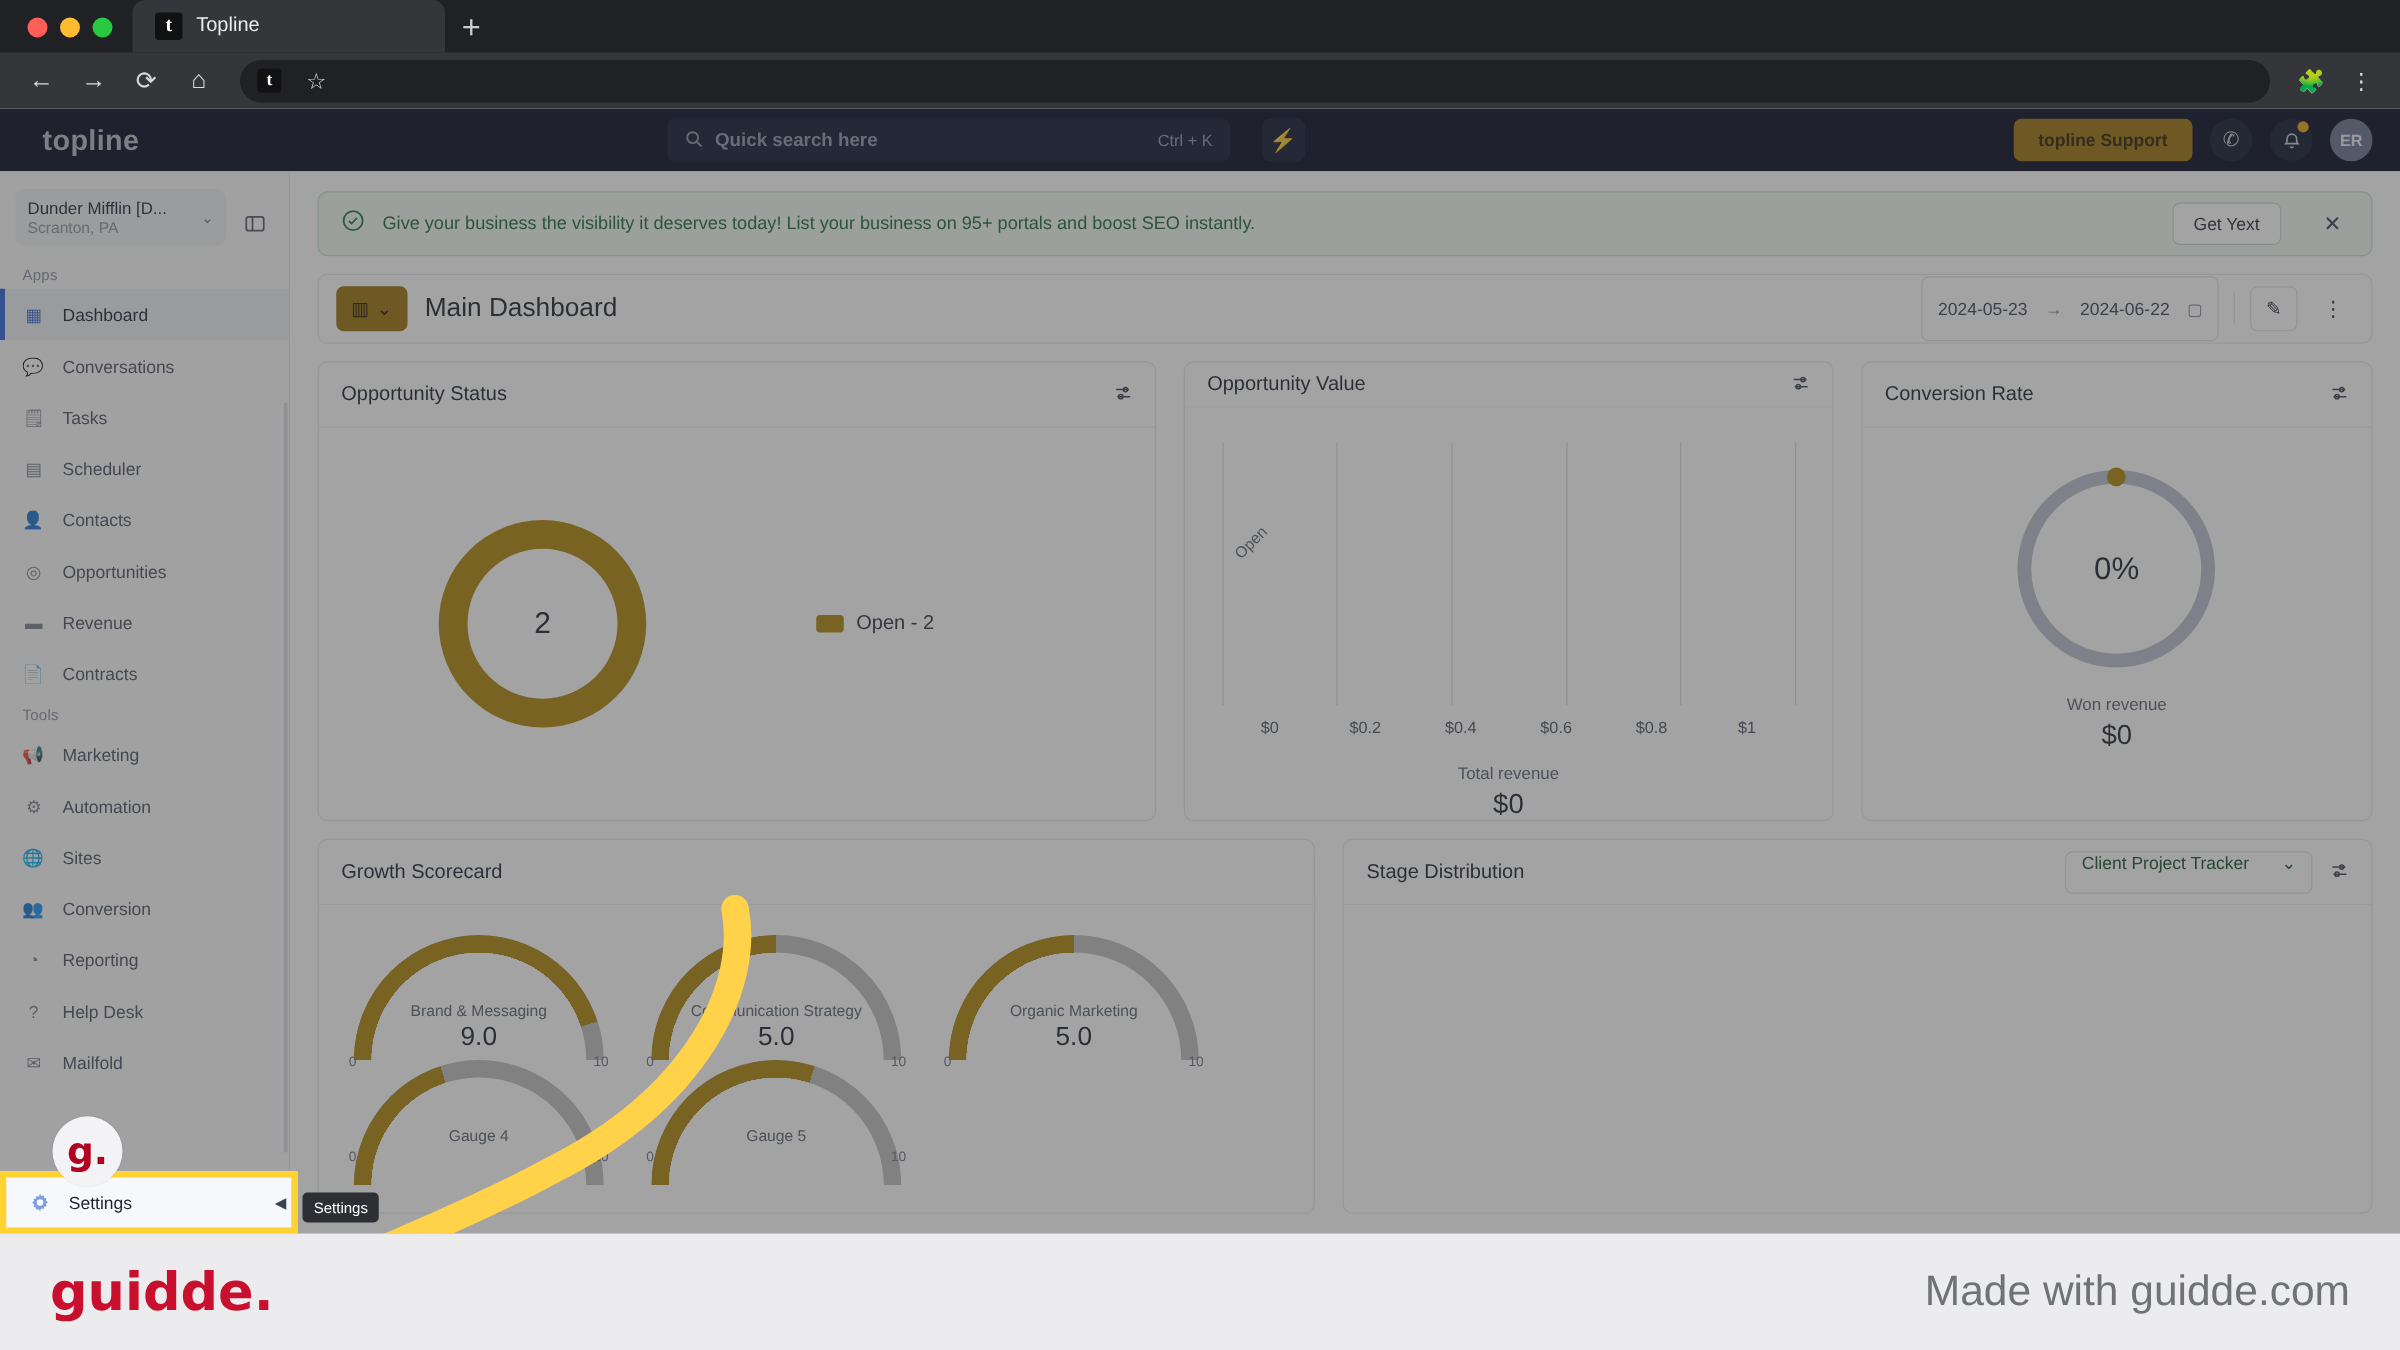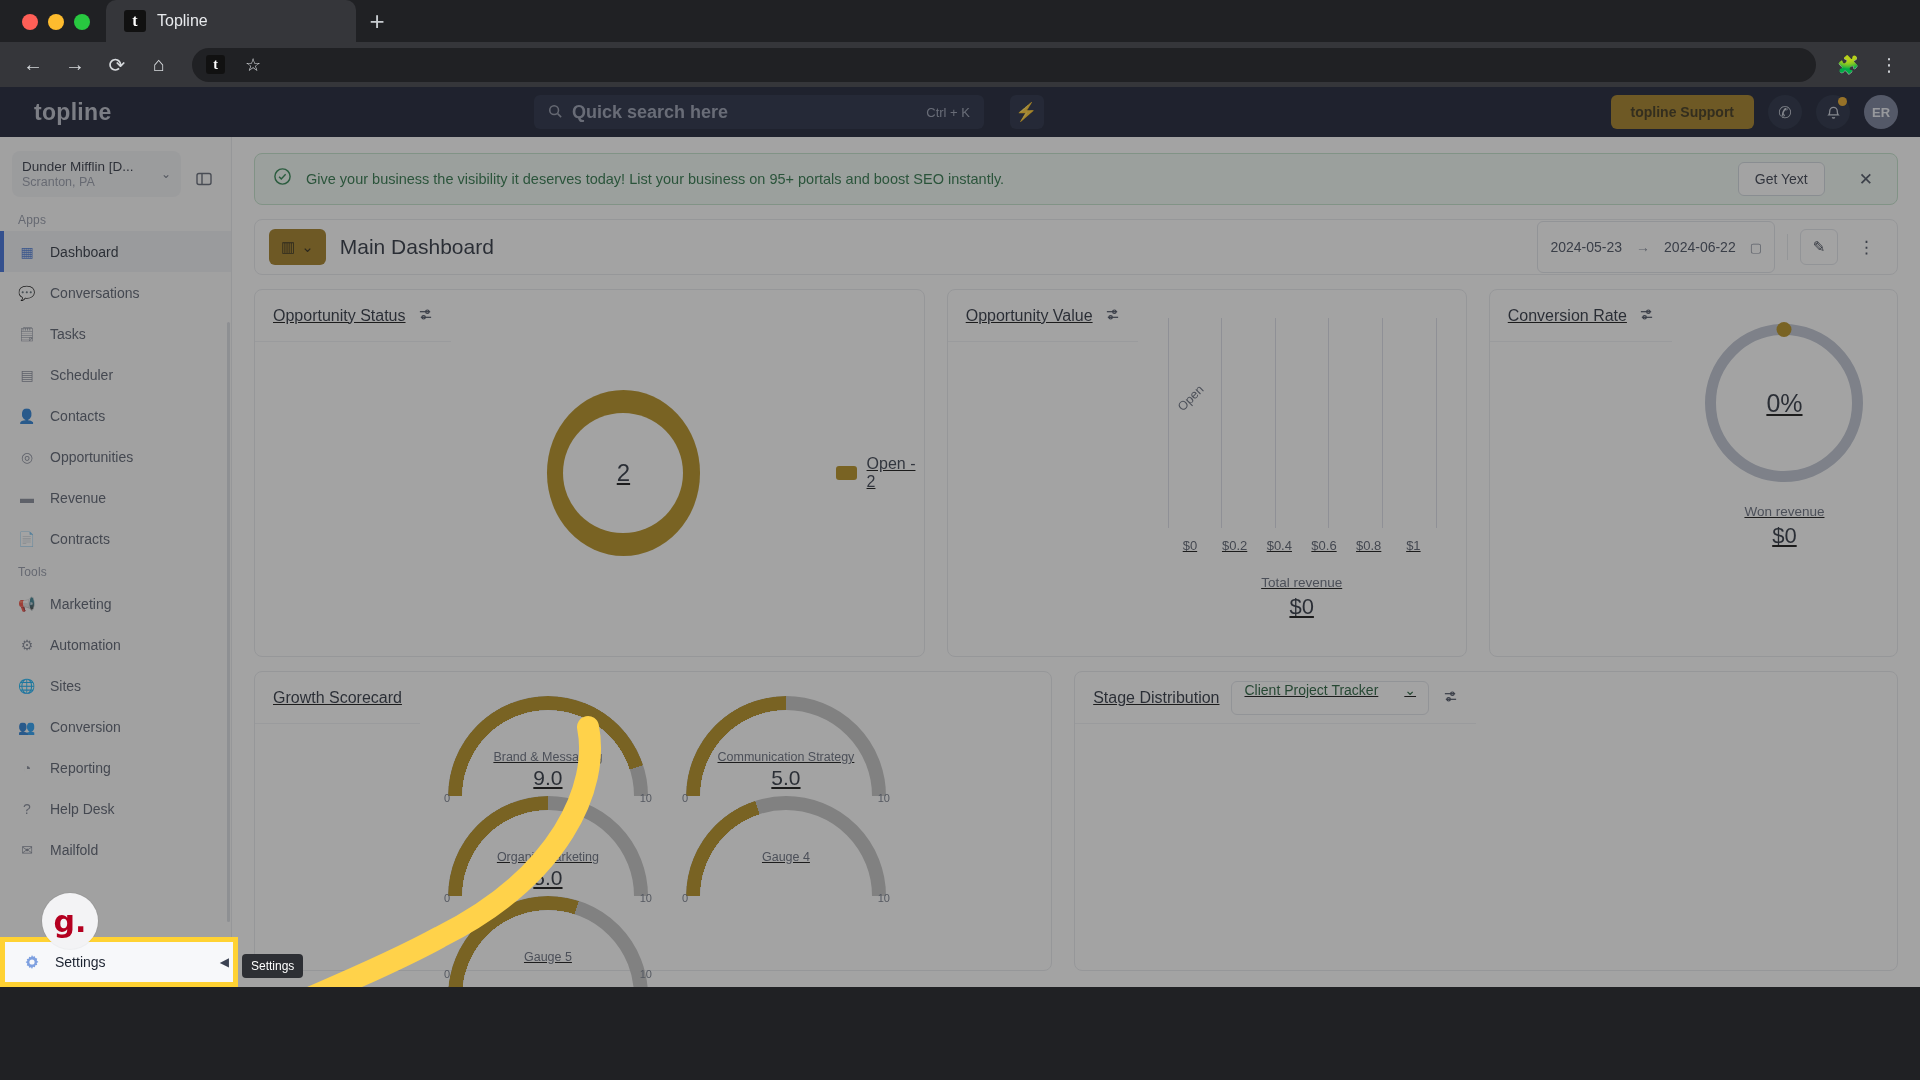--- a/index.html
+++ b/index.html
@@ -61,21 +61,21 @@
   }
   .brand {
     color: #b6bac6; font-size: 23px; font-weight: 700; letter-spacing: .3px;
     width: 200px; padding-left: 12px;
   }
   .search {
     width: 450px; height: 34px; background: #121a33; border-radius: 6px;
     display: flex; align-items: center; gap: 10px; padding: 0 14px; margin-left: 296px;
   }
   .search-ico { color: #8a90a3; font-size: 14px; }
-  .search-ph { flex: 1; color: #9198ad; font-size: 18px; font-weight: 700; }
+  .search-ph { flex: 1; color: #9198ad; font-size: 15px; font-weight: 700; }
   .search-kbd { color: #9198ad; font-size: 13px; }
   .bolt-btn {
     width: 34px; height: 34px; background: #121a33; border-radius: 6px;
     display: flex; align-items: center; justify-content: center;
     color: #d4a017; font-size: 18px; margin-left: 10px;
   }
   .topbar-right { margin-left: auto; display: flex; align-items: center; gap: 14px; }
   .support-btn {
     background: #9b7312; color: #2c2205; font-size: 14px; font-weight: 700;
     border-radius: 6px; padding: 9px 20px;
@@ -190,21 +190,21 @@
   .icon-btn {
     width: 38px; height: 36px; border: 1px solid #dfe2e8; border-radius: 6px;
     display: flex; align-items: center; justify-content: center;
     color: #2b3242; font-size: 15px;
   }
   .kebab { color: #3a4254; font-size: 17px; padding: 0 8px; }
 
   .grid { margin: 14px 22px 0 22px; display: flex; gap: 22px; }
   .card {
     border: 1px solid #e7e9ed; border-radius: 8px; background: #fff;
-    display: flex;  text-decoration: underline;
+    display: flex; flex-direction: column;
   }
   .card-head {
     height: 52px; display: flex; align-items: center; padding: 0 18px;
     border-bottom: 1px solid #eef0f3; gap: 12px;
   }
   .card-title { font-size: 16px; color: #1b2230; }
   .card-tools { margin-left: auto; display: flex; align-items: center; gap: 14px; }
   .slider-ico { color: #3a4254; font-size: 14px; }
   .card-body { flex: 1; position: relative; }
 
@@ -680,14 +680,18 @@
     <div class="tooltip">Settings</div>
     <div class="guidde-badge">g.</div>
 
   </div>
 
   <svg class="arrow-svg" viewBox="0 0 1920 900">
     <path d="M588 640 C 600 700, 560 790, 440 850 C 400 872, 340 898, 300 915" stroke="#ffd24a" stroke-width="22" fill="none" stroke-linecap="round"></path>
     <path d="M296 918 L 352 892 L 338 948 Z" fill="#ffd24a"></path>
   </svg>
 
+  <div class="guidde-bar">
+    <span class="guidde-logo">guidde.</span>
+    <span class="guidde-made">Made with guidde.com</span>
+  </div>
 
 </div>
 
 </body></html>

